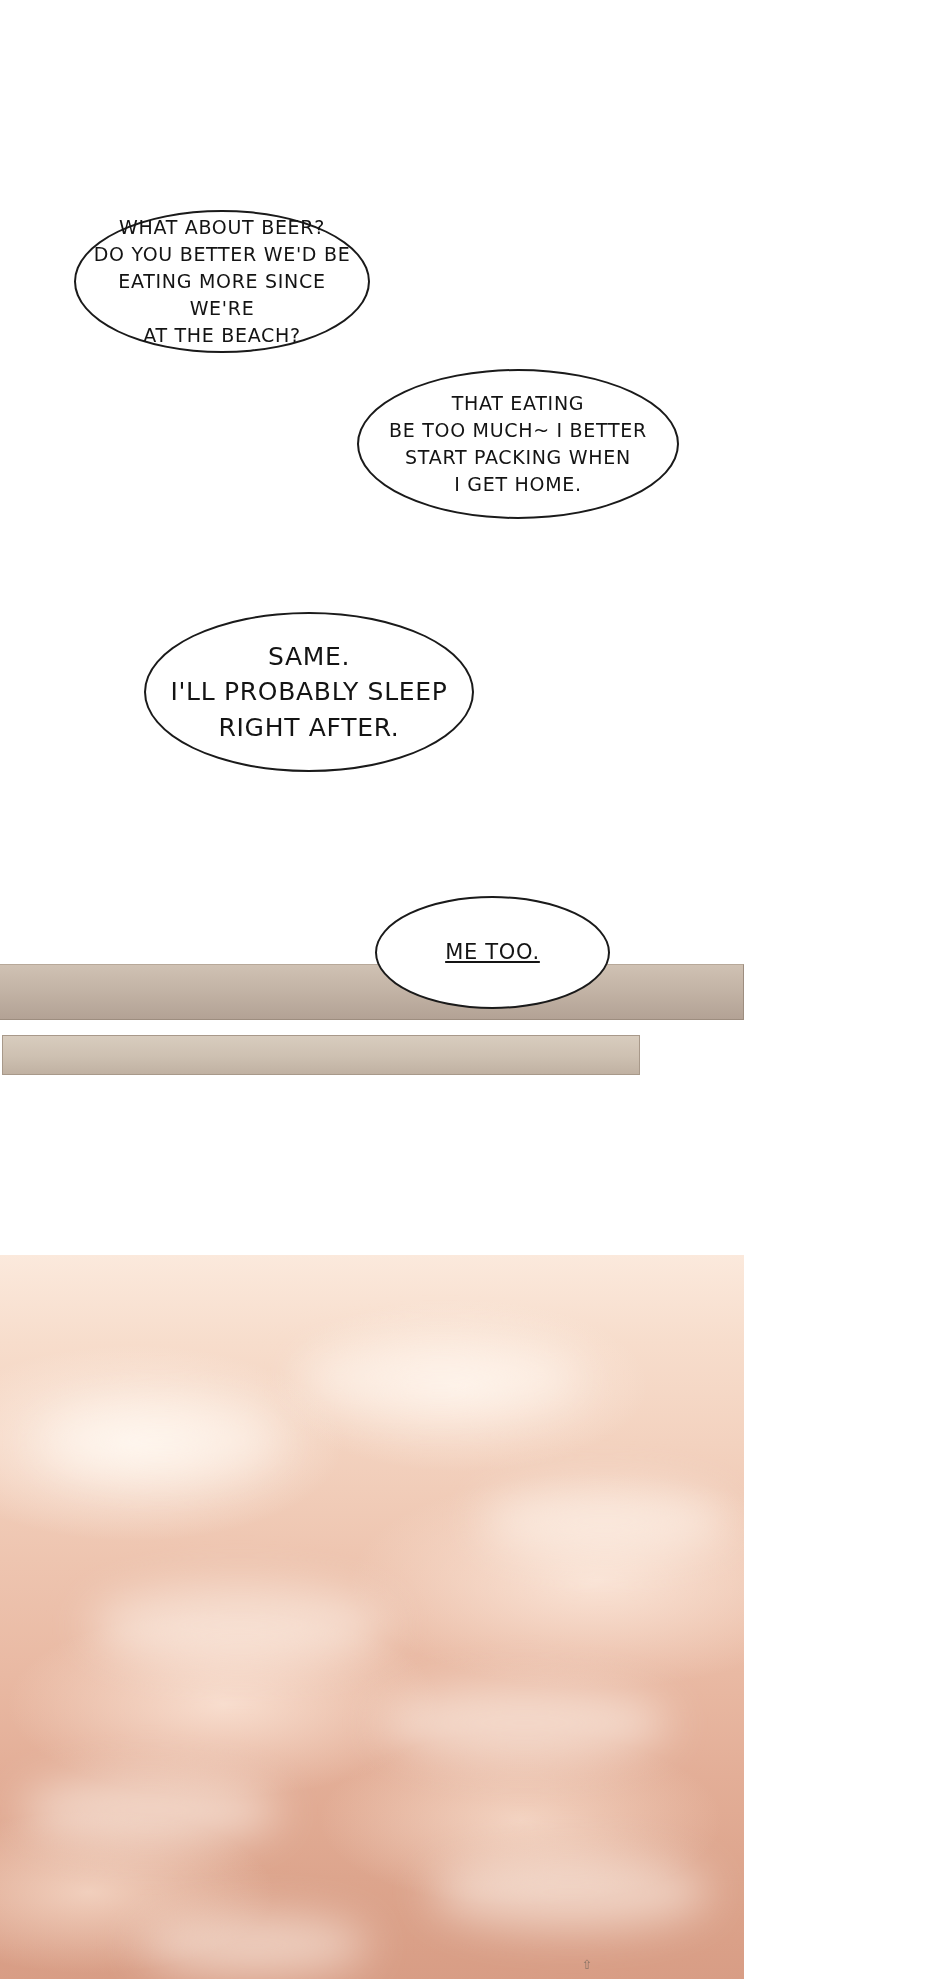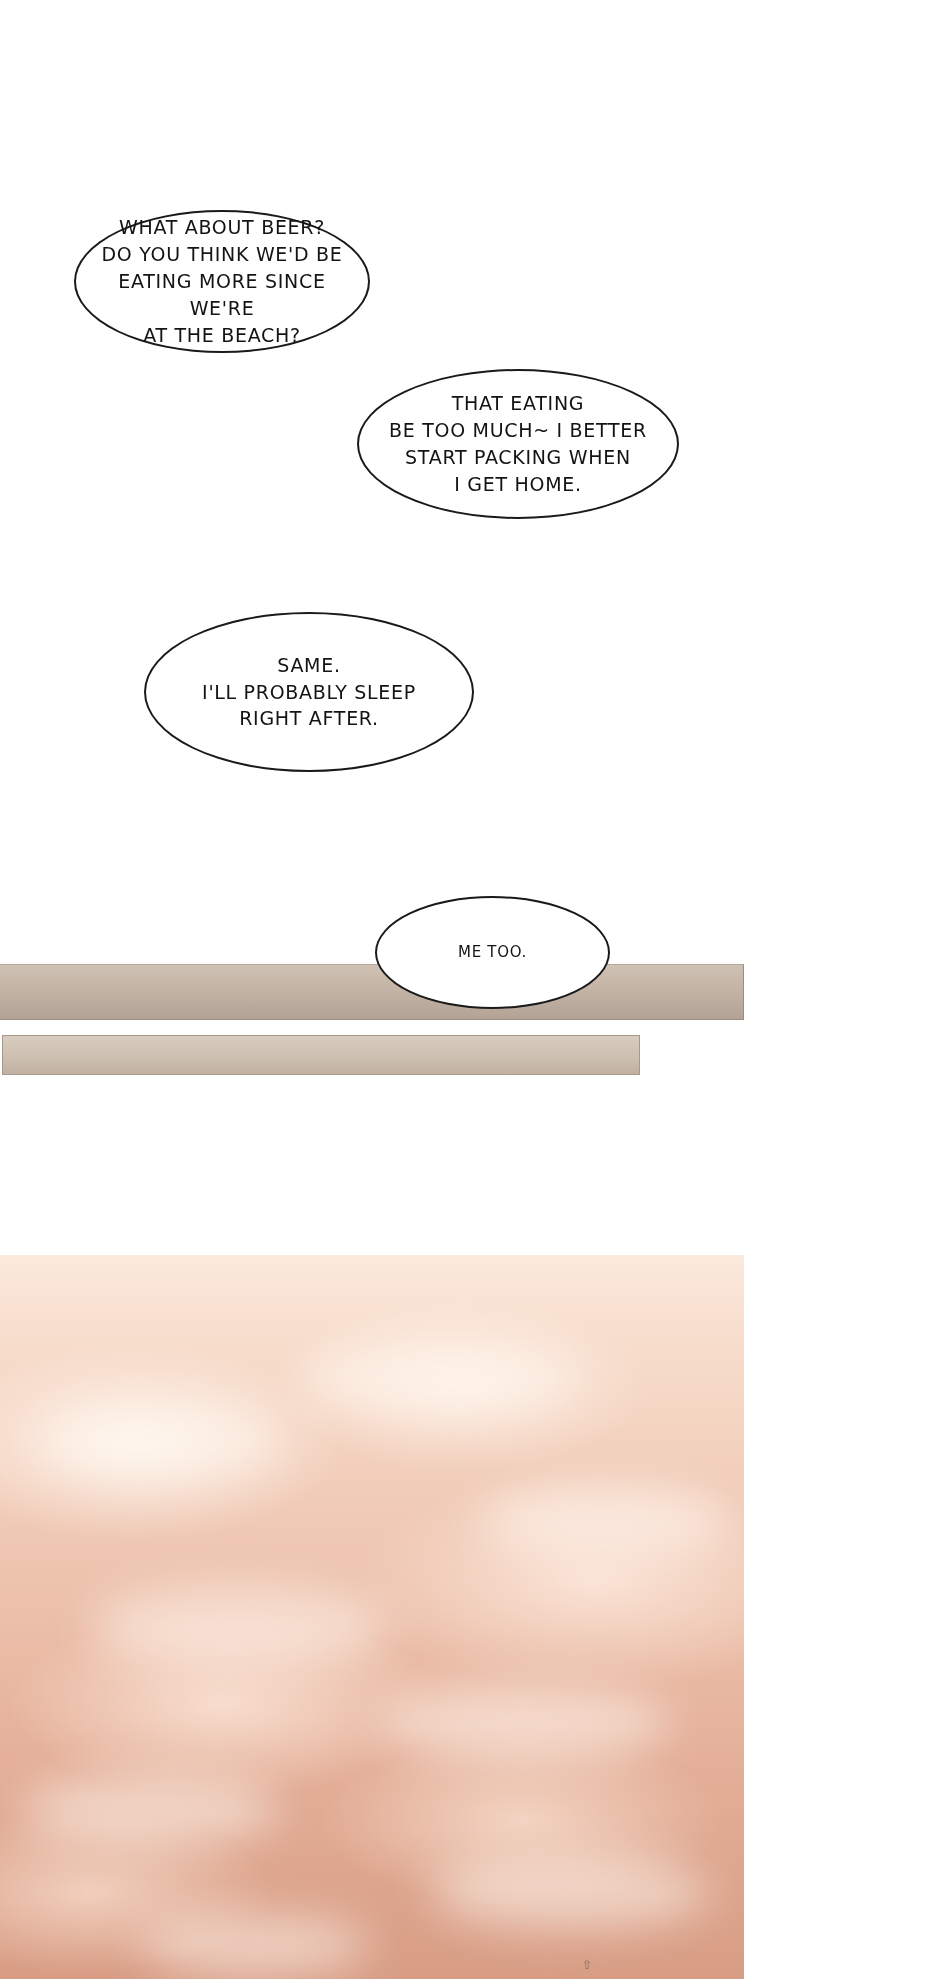--- a/index.html
+++ b/index.html
@@ -46,22 +46,22 @@
     font-size:19.5px;
   }
 
   #bubble-1 { left:74px;  top:210px; width:296px; height:143px; }
   #bubble-2 { left:357px; top:369px; width:322px; height:150px; }
   #bubble-3 { left:144px; top:612px; width:330px; height:160px; }
   #bubble-4 { left:375px; top:896px; width:235px; height:113px; }
 
   #bubble-1 .lines { font-size:19px; line-height:1.42; }
   #bubble-2 .lines { font-size:19px; line-height:1.42; }
-  #bubble-3 .lines { font-size:19px; line-height:1.42; }
-  #bubble-4 .lines { font-size:15px; }
+  #bubble-3 .lines { font-size:25px; line-height:1.42; }
+  #bubble-4 .lines { font-size:21px;text-decoration:underline; }
 
   
   .bar {
     position:absolute;
     z-index:10;
   }
   #deck-bar-upper {
     left:0px; top:964px;
     width:744px; height:56px;
     background:linear-gradient(180deg,#cfc1b3 0%, #c3b4a6 45%, #b3a295 100%);
@@ -129,21 +129,21 @@
     line-height:1;
   }
 </style>
 </head>
 <body>
 
 <div class="panel">
 
   <div class="bubble" id="bubble-1">
     <div class="lines">WHAT ABOUT BEER?
-DO YOU THINK WE'D BE
+DO YOU BETTER WE'D BE
 EATING MORE SINCE WE'RE
 AT THE BEACH?</div>
   </div>
 
   <div class="bubble" id="bubble-2">
     <div class="lines">THAT EATING
 BE TOO MUCH~ I BETTER
 START PACKING WHEN
 I GET HOME.</div>
   </div>

